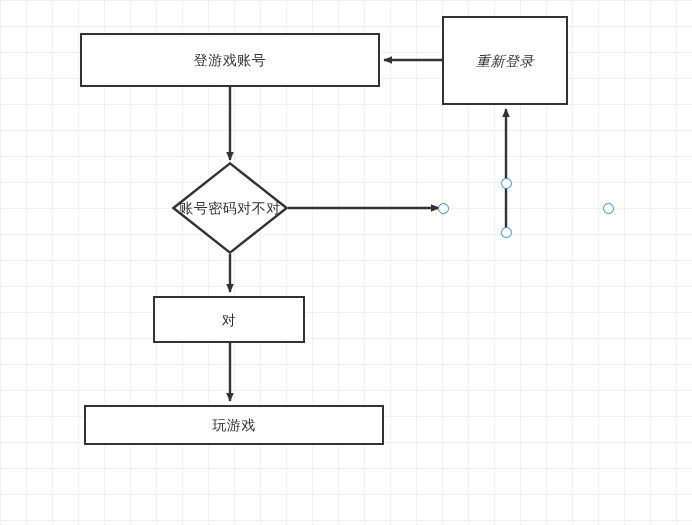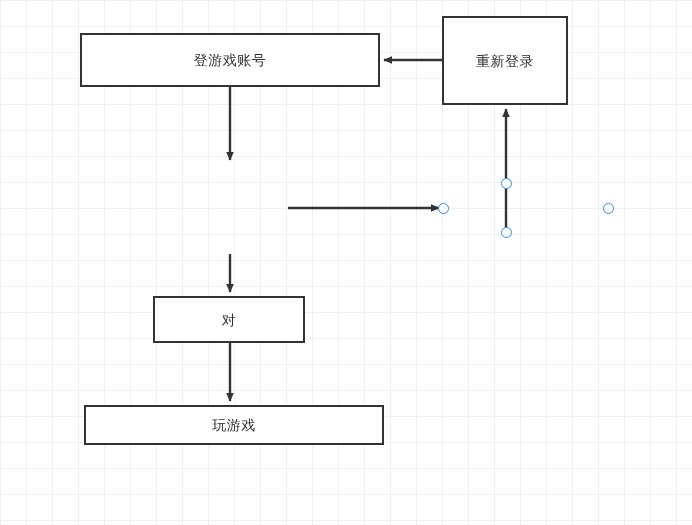--- a/index.html
+++ b/index.html
@@ -108,24 +108,30 @@
         <path d="M 442 60 L 384 60" marker-end="url(#arrowhead)"></path>
         <path d="M 230 254 L 230 292" marker-end="url(#arrowhead)"></path>
         <path d="M 230 343 L 230 401" marker-end="url(#arrowhead)"></path>
       </g>
   </svg>
 
   <div class="node rect" style="left:80px; top:33px; width:300px; height:54px;">
     <span>登游戏账号</span>
   </div>
 
-  <div class="node rect" style="left:442px; top:16px; width:126px; height:89px;">
+  <div class="node rect" style="left:442px; top:16px; width:126px; height:89px;font-style:italic;">
     <span>重新登录</span>
   </div>
 
+  <div class="diamond-wrap" style="left:172px; top:162px; width:116px; height:92px;">
+    <svg class="diamond-shape" width="116" height="92" viewBox="0 0 116 92" xmlns="http://www.w3.org/2000/svg">
+      <polygon points="58,1.4 114.6,46 58,90.6 1.4,46" fill="#ffffff" stroke="#333333" stroke-width="2.4" stroke-linejoin="miter"></polygon>
+    </svg>
+    <div class="diamond-label">账号密码对不对</div>
+  </div>
 
 
   <div class="node rect" style="left:153px; top:296px; width:152px; height:47px;">
     <span>对</span>
   </div>
 
   <div class="node rect" style="left:68px; top:405px; width:300px; height:40px;margin-left:16px;">
     <span>玩游戏</span>
   </div>
 

